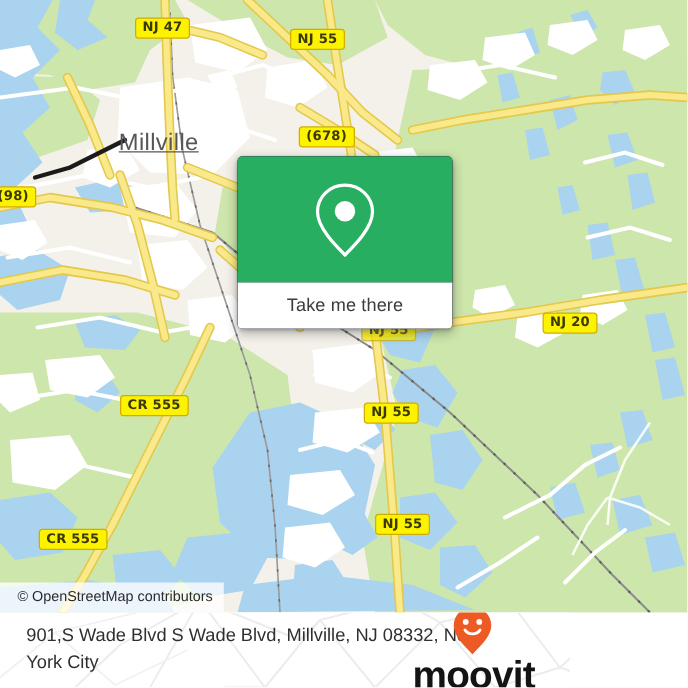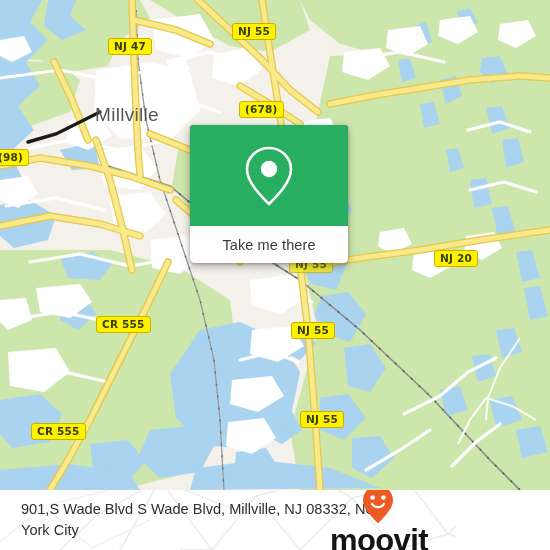--- a/index.html
+++ b/index.html
@@ -35,39 +35,40 @@
     white-space: nowrap;
     font-family: "DejaVu Sans", sans-serif;
   }
   .place-label {
     position: absolute;
     color: #56565a;
     font-size: 19px;
     letter-spacing: 0.3px;
     white-space: nowrap;
     font-family: "Liberation Sans", sans-serif;
+    text-decoration: underline;
   }
 
   
   .attrib {
     position: absolute;
     left: 0; bottom: 0;
     background: rgba(255,255,255,0.78);
     color: #2b2b2b;
     font-size: 11.5px;
     padding: 5px 9px 5px 14px;
     line-height: 14px;
     white-space: nowrap;
   }
 
   
   .card {
     position: absolute;
     left: 190px; top: 125px;
-    width: 158px; height: 138px;
+    width: 172px; height: 138px;
     border-radius: 4px;
     background: #0f172a;
     box-shadow: 0 3px 9px rgba(0,0,0,0.30), 0 1px 3px rgba(0,0,0,0.22);
     overflow: hidden;
   }
   .card-top {
     width: 100%; height: 101px;
     background: #27ae60;
     display: flex; align-items: center; justify-content: center;
   }
@@ -295,31 +296,32 @@
         <g stroke="#ffffff" stroke-width="2" fill="none" opacity="0.9">
           <path d="M520,338 L500,368 L488,398 L486,420"></path>
           <path d="M486,398 L512,406 L536,420"></path>
           <path d="M486,398 L470,420 L458,444"></path>
         </g>
       </g>
     </svg>
 
     <div class="place-label" style="left:95px; top:104px;">Millville</div>
 
-    <div class="shield" style="left:108px; top:14px;margin-top:24px;">NJ 47</div>
+    <div class="shield" style="left:108px; top:14px;">NJ 47</div>
     <div class="shield" style="left:232px; top:23px;">NJ 55</div>
     <div class="shield" style="left:239px; top:101px;">(678)</div>
     <div class="shield" style="left:-8px; top:149px;">(98)</div>
     <div class="shield" style="left:289px; top:256px; opacity:0.72;">NJ 55</div>
     <div class="shield" style="left:434px; top:250px;">NJ 20</div>
     <div class="shield" style="left:291px; top:322px;">NJ 55</div>
     <div class="shield" style="left:96px; top:316px;">CR 555</div>
     <div class="shield" style="left:300px; top:411px;">NJ 55</div>
     <div class="shield" style="left:31px; top:423px;">CR 555</div>
 
+    <div class="attrib">© OpenStreetMap contributors</div>
   </div>
 
   <div class="card">
     <div class="card-top">
       <svg width="52" height="64" viewBox="0 0 52 64">
         <path d="M26,4 C13.8,4 4,13.6 4,25.4 C4,38 18,52 26,60 C34,52 48,38 48,25.4 C48,13.6 38.2,4 26,4 Z" fill="none" stroke="#ffffff" stroke-width="2.6" stroke-linejoin="round"></path>
         <circle cx="26" cy="25" r="8.2" fill="#ffffff"></circle>
       </svg>
     </div>
     <div class="card-bottom">

